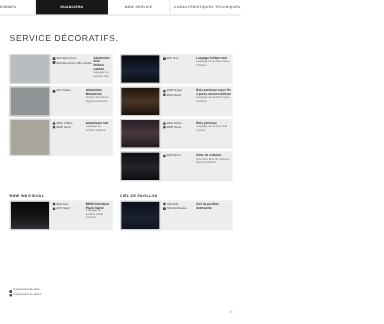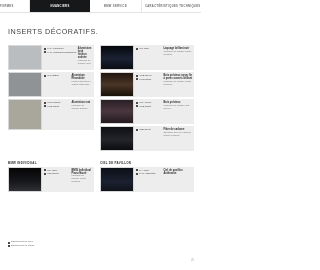--- a/index.html
+++ b/index.html
@@ -97,21 +97,21 @@
       <span>NUANCIERS</span>
     </div>
     <div class="nav-tab t3">
       <span>BMW SERVICE</span>
     </div>
     <div class="nav-tab t4">
       <span>CARACTÉRISTIQUES TECHNIQUES</span>
     </div>
   </div>
 
-  <div class="page-title">INSERTS DÉCORATIFS.</div>
+  <div class="page-title">SERVICE DÉCORATIFS.</div>
 
   <div class="col col-left">
 
     <div class="group">
       <div class="swatch" id="sw-l0" style="background: rgb(185, 189, 191);"></div>
       <div class="meta">
         <div class="meta-codes">
           <div class="code-line">
             <span class="bullet filled"></span>
             <span class="code-txt">4AT Aluminium</span>

